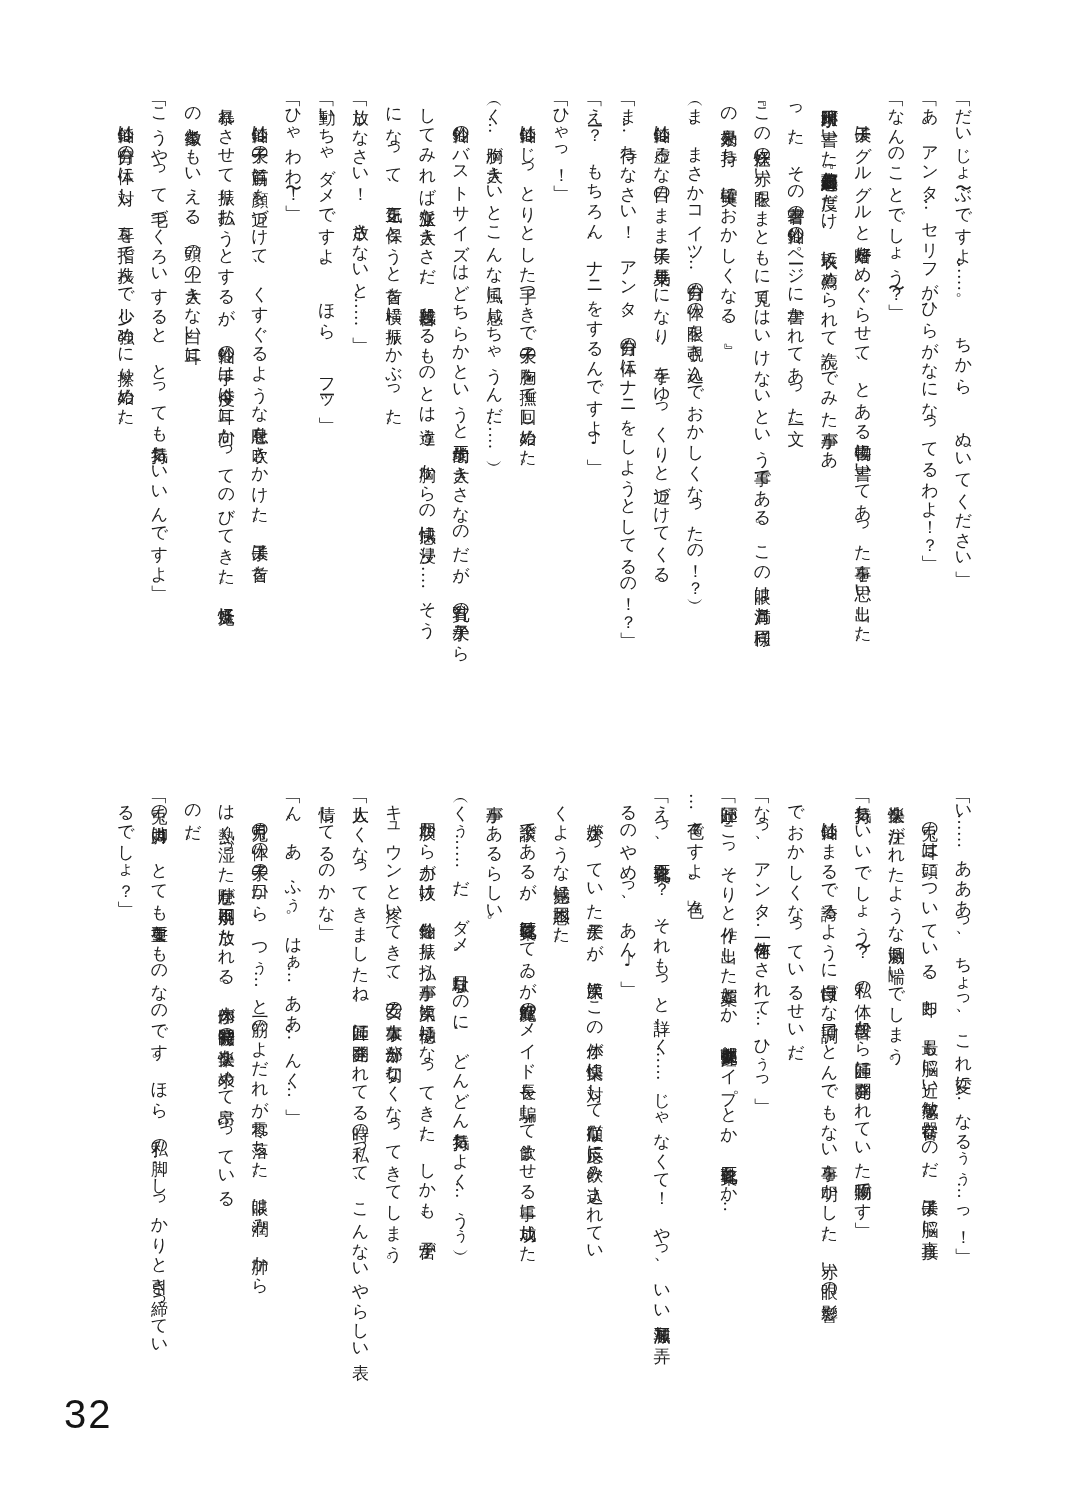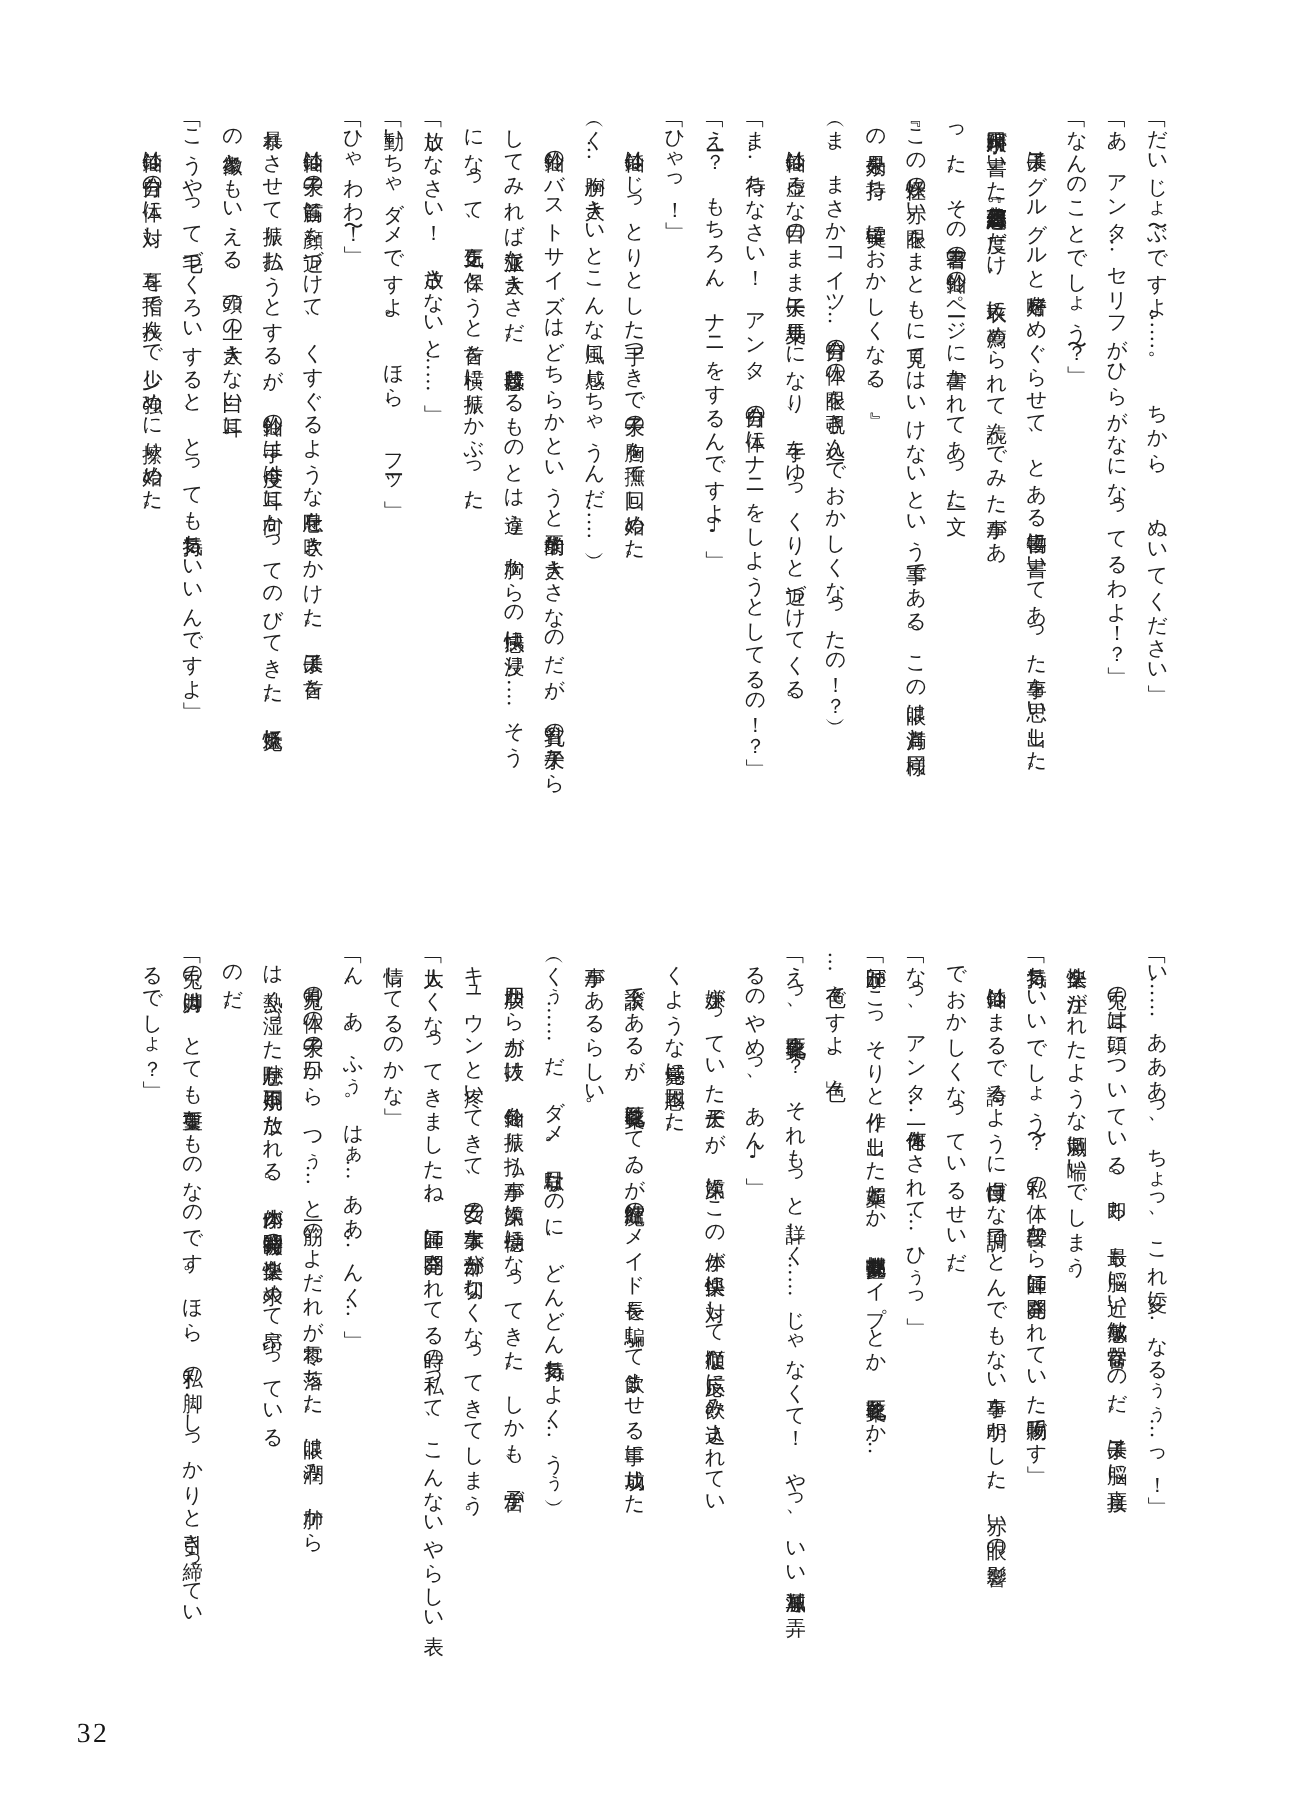--- a/index.html
+++ b/index.html
@@ -35,26 +35,25 @@
     font-size: 17px;
     line-height: 33.5px;
     letter-spacing: 0.5px;
     white-space: pre;
     font-weight: 400;
   }
   .page-number {
     position: absolute;
     left: 64px;
     top: 1392px;
-    font-family: Liberation Serif, serif;
-    font-size: 23px;
+    font-family: Liberation Sans, sans-serif;
+    font-size: 40px;
     font-weight: 500;
     letter-spacing: 2px;
     color: #151515;
-    margin-top: 40px;
   }
 </style>
 </head>
 <body>
 
 <div class="page">
   <div class="text-block block-top">
       <p class="text-line">「だいじょ〜ぶですよ……。　ちから、　ぬいてください」</p>
       <p class="text-line">「あ、アンタ…セリフがひらがなになってるわよ！？」</p>
       <p class="text-line">「なんのことでしょう〜？」</p>

